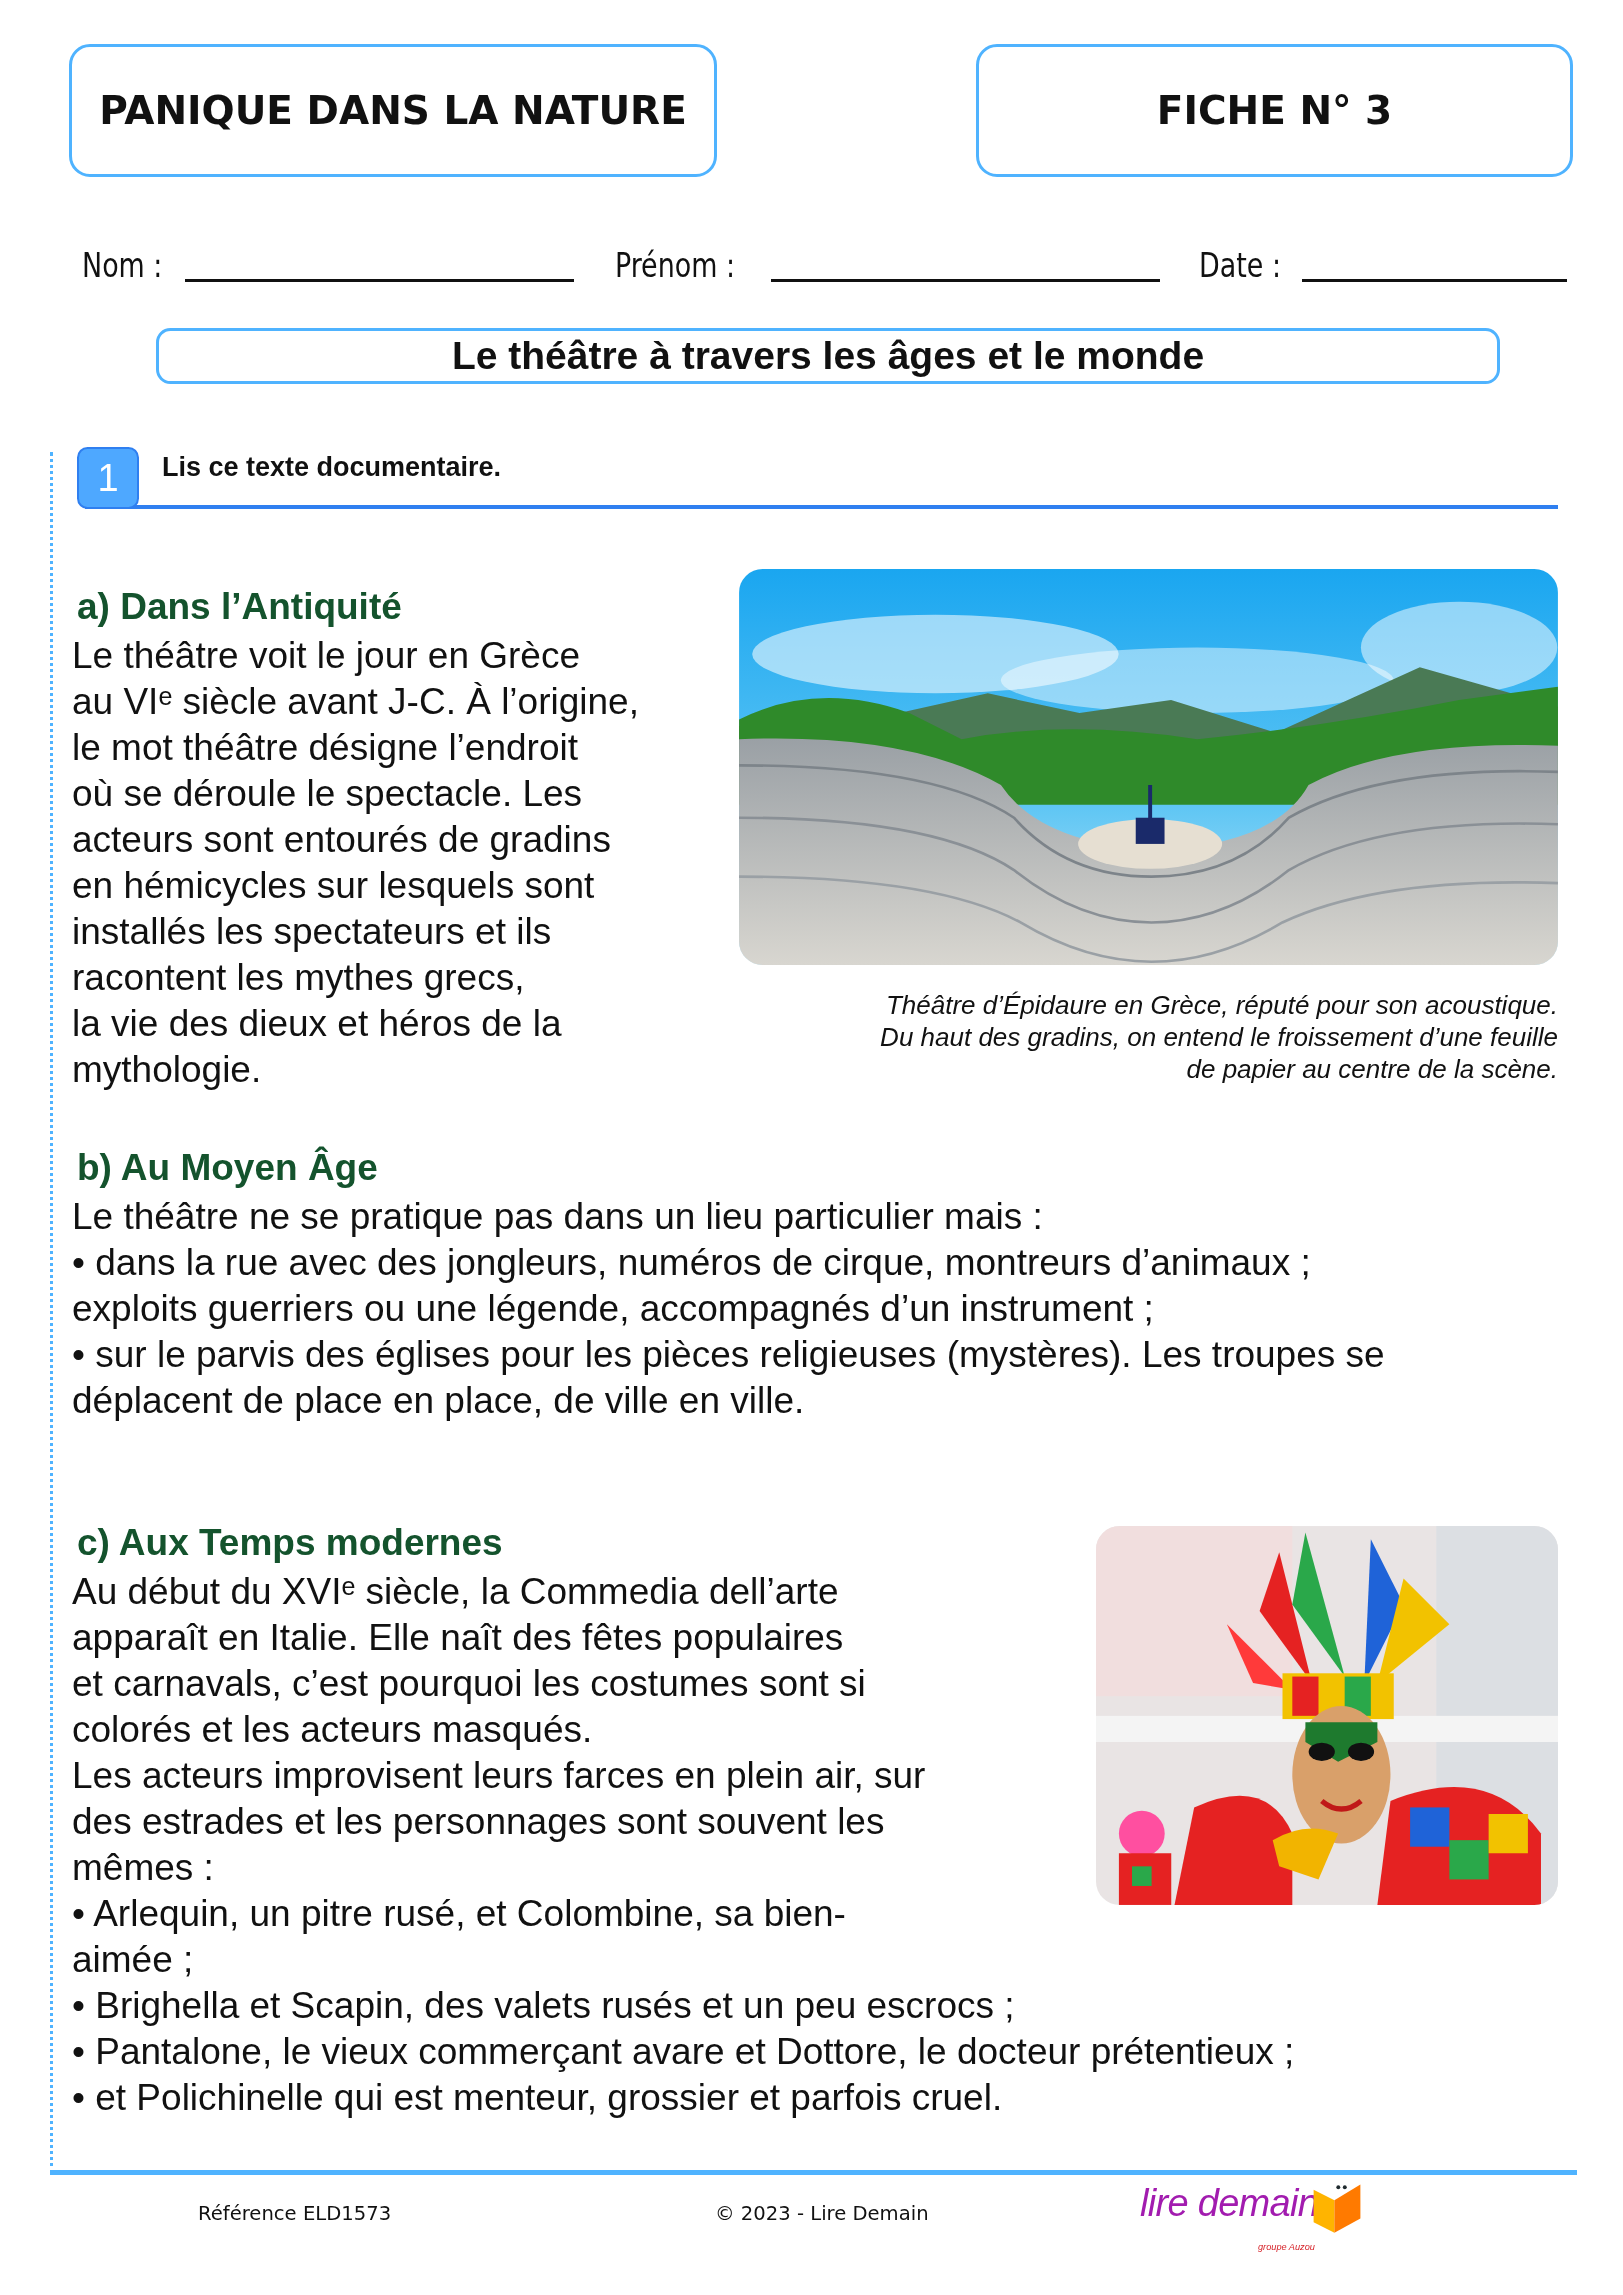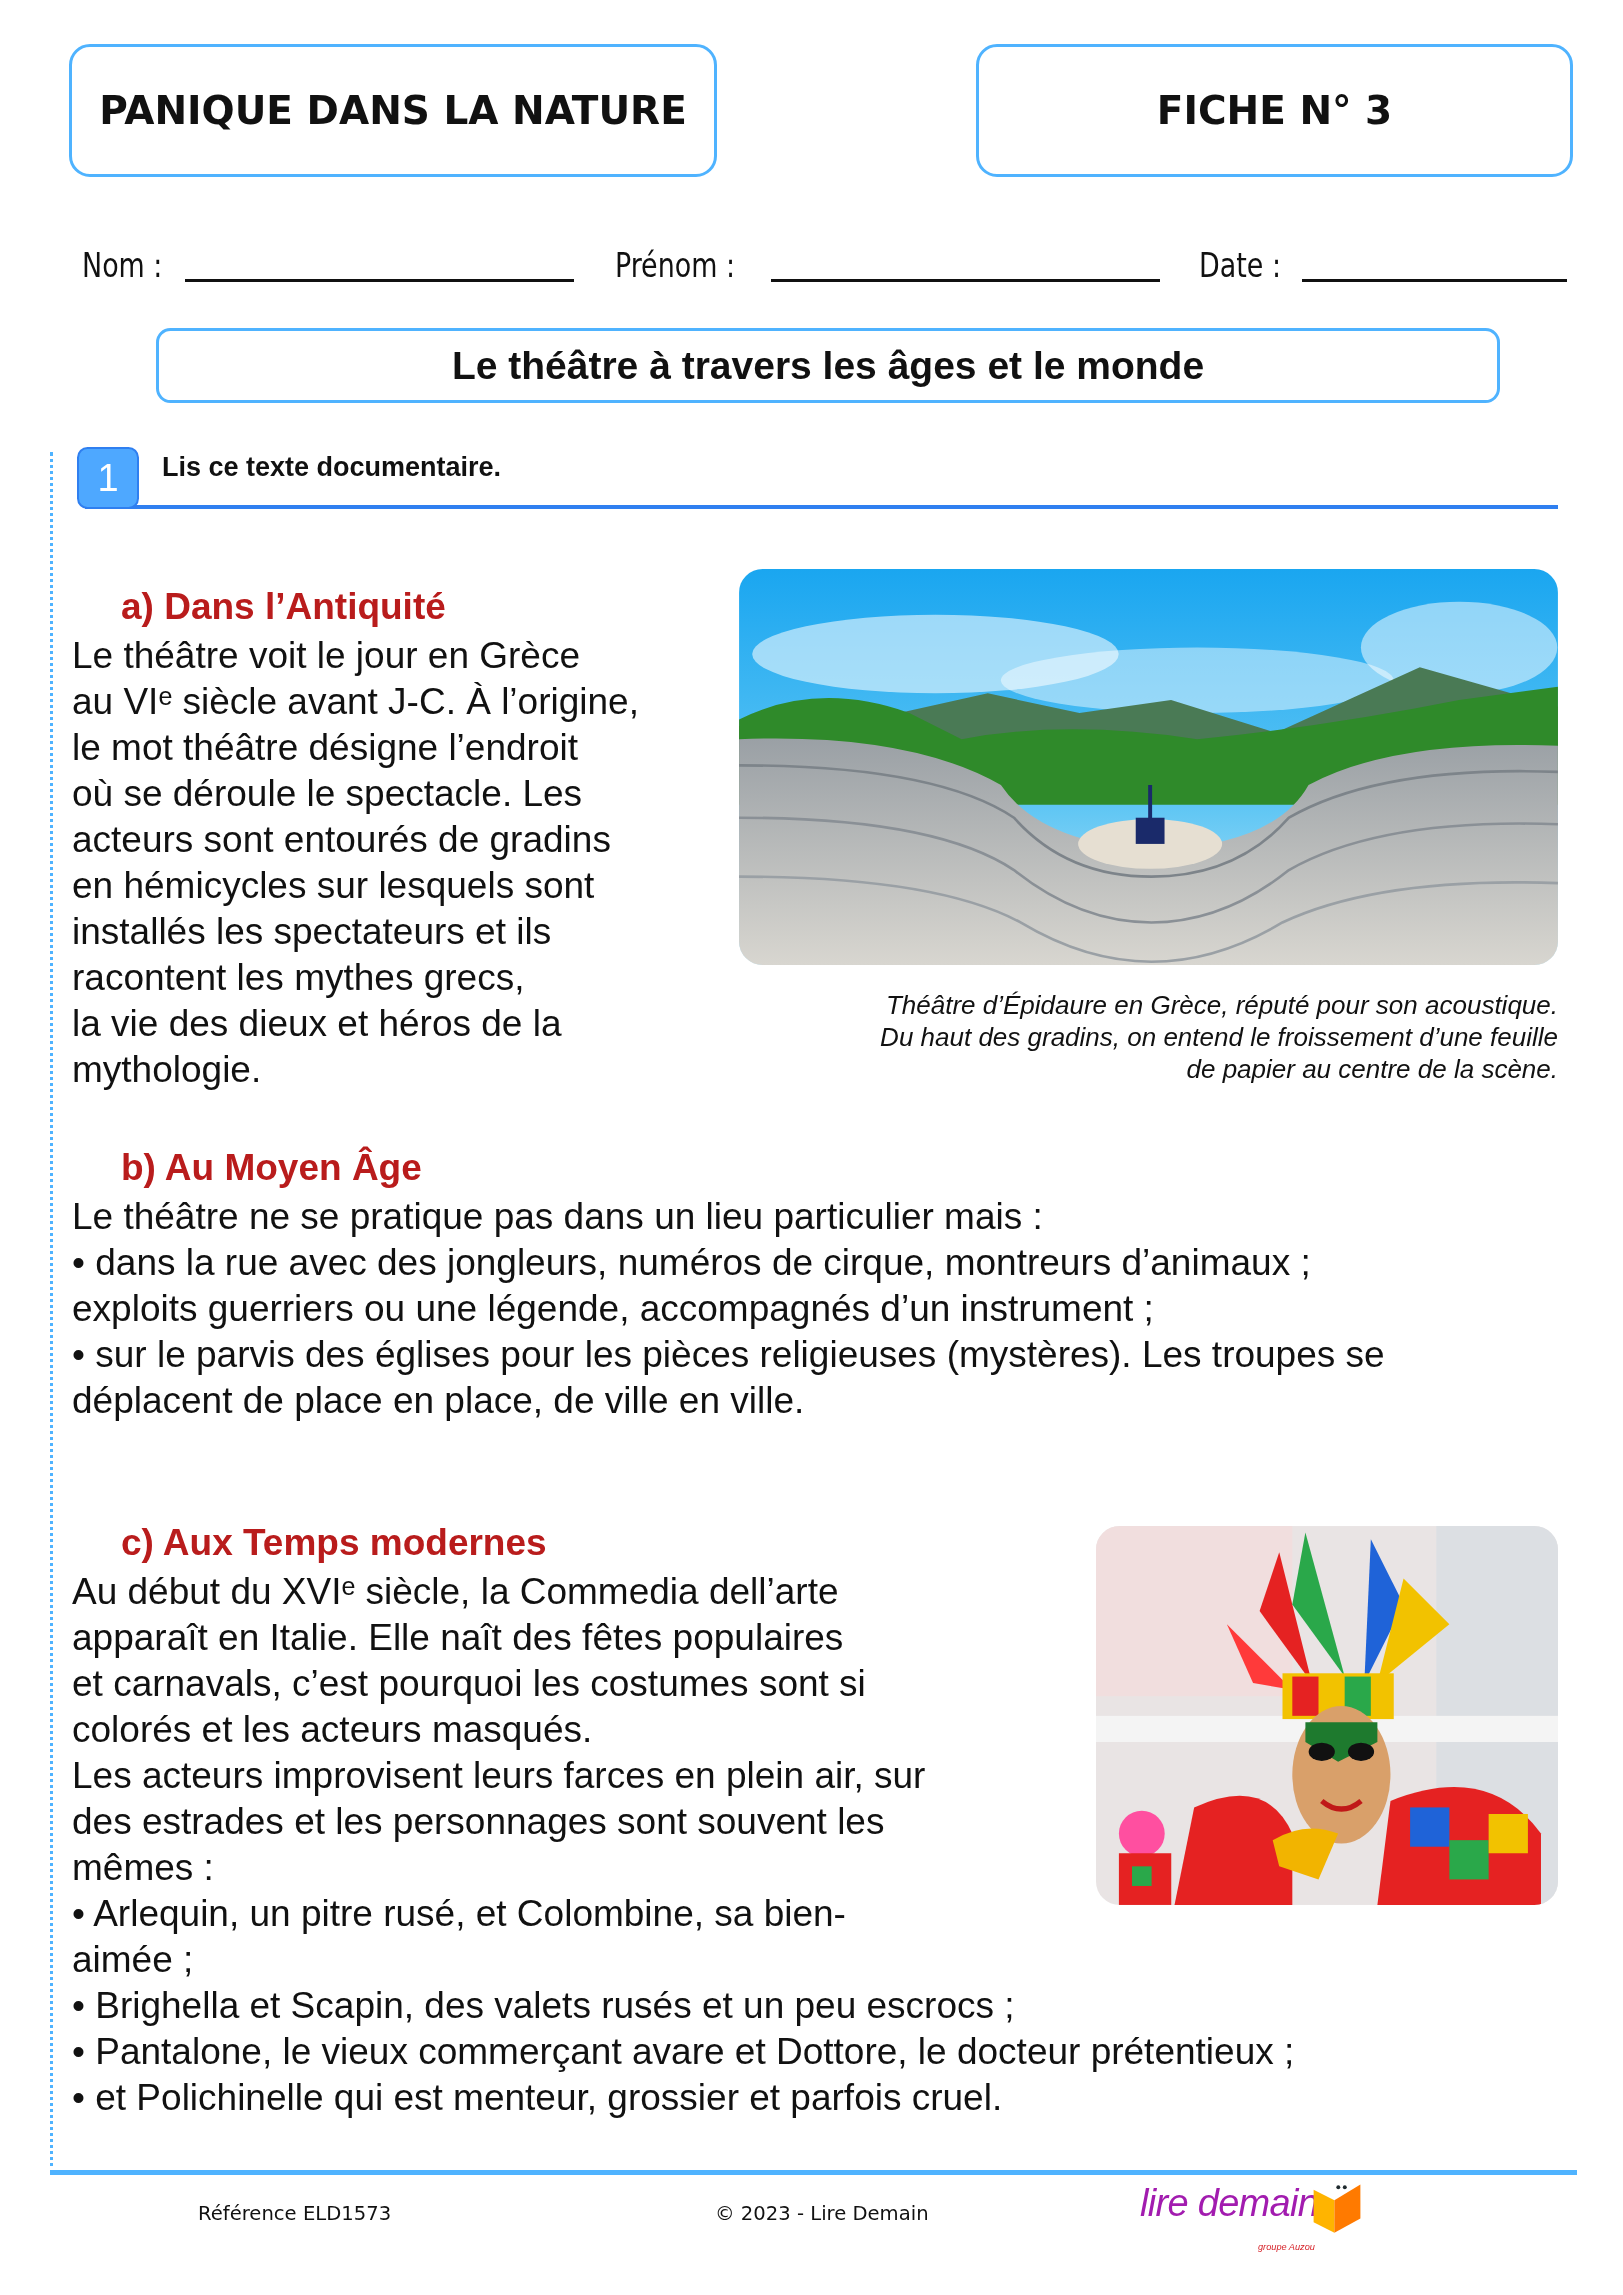--- a/index.html
+++ b/index.html
@@ -10,38 +10,38 @@
   .abs { position: absolute; }
   .hbox {
     position: absolute; border: 3.3px solid #4fb3ff; border-radius: 21px;
     box-sizing: border-box; display: flex; align-items: center; justify-content: center;
     font-family: "DejaVu Sans", sans-serif; font-weight: bold; font-size: 39px; color: #111;
     background: #fff;
   }
   .field-label { position: absolute; font-family: "DejaVu Sans Condensed", "DejaVu Sans", sans-serif; font-size: 34px; color: #111; transform: scaleX(0.88); transform-origin: left bottom; white-space: nowrap; }
   .field-line { position: absolute; height: 3.3px; background: #111; }
   .title-box {
-    position: absolute; left: 156px; top: 328px; width: 1344px; height: 75px;
+    position: absolute; left: 156px; top: 328px; width: 1344px; height: 56px;
     border: 3.3px solid #4fb3ff; border-radius: 14.4px; box-sizing: border-box;
     display: flex; align-items: center; justify-content: center;
     font-family: "Liberation Sans", sans-serif; font-weight: bold; font-size: 39px; color: #111;
   }
   .dotted-rail { position: absolute; left: 50px; top: 452px; height: 1722px; border-left: 3.3px dotted #4fb3ff; }
   .sec-num {
     position: absolute; left: 77px; top: 447px; width: 62px; height: 62px;
     background: #4ea8ff; border: 2.6px solid #2f7ff0; border-radius: 10.5px; box-sizing: border-box;
     color: #fff; font-family: "Liberation Sans", sans-serif; font-size: 38px;
     display: flex; align-items: center; justify-content: center;
   }
   .sec-title {
     position: absolute; left: 162px; top: 452px; font-family: "Liberation Sans", sans-serif;
     font-weight: bold; font-size: 27px; color: #111; white-space: nowrap;
   }
   .sec-underline { position: absolute; left: 85px; top: 505px; width: 1473px; height: 3.9px; background: #2f7ff0; }
-  .heading { position: absolute; left: 77px; font-family: "Liberation Sans", sans-serif; font-weight: bold; font-size: 37px; color: #b91c1c; white-space: nowrap; margin-left: 44px; }
+  .heading { position: absolute; left: 77px; font-family: "Liberation Sans", sans-serif; font-weight: bold; font-size: 37px; color: #14532d; white-space: nowrap; }
   .body-lines { position: absolute; left: 72px; font-family: "Liberation Sans", sans-serif; font-size: 37px; line-height: 46px; color: #111; }
   .body-lines div { white-space: nowrap; }
   .photo { position: absolute; border-radius: 23.6px; overflow: hidden; }
   .caption {
     position: absolute; right: 65px; top: 989px; text-align: right;
     font-family: "Liberation Sans", sans-serif; font-style: italic; font-size: 26px; line-height: 32px; color: #111;
   }
   .caption div { white-space: nowrap; }
   .footer-line { position: absolute; left: 50px; top: 2170px; width: 1527px; height: 4.6px; background: #4fb3ff; }
   .footer-text { position: absolute; top: 2202px; font-family: "DejaVu Sans", sans-serif; font-size: 19.6px; color: #111; white-space: nowrap; }

